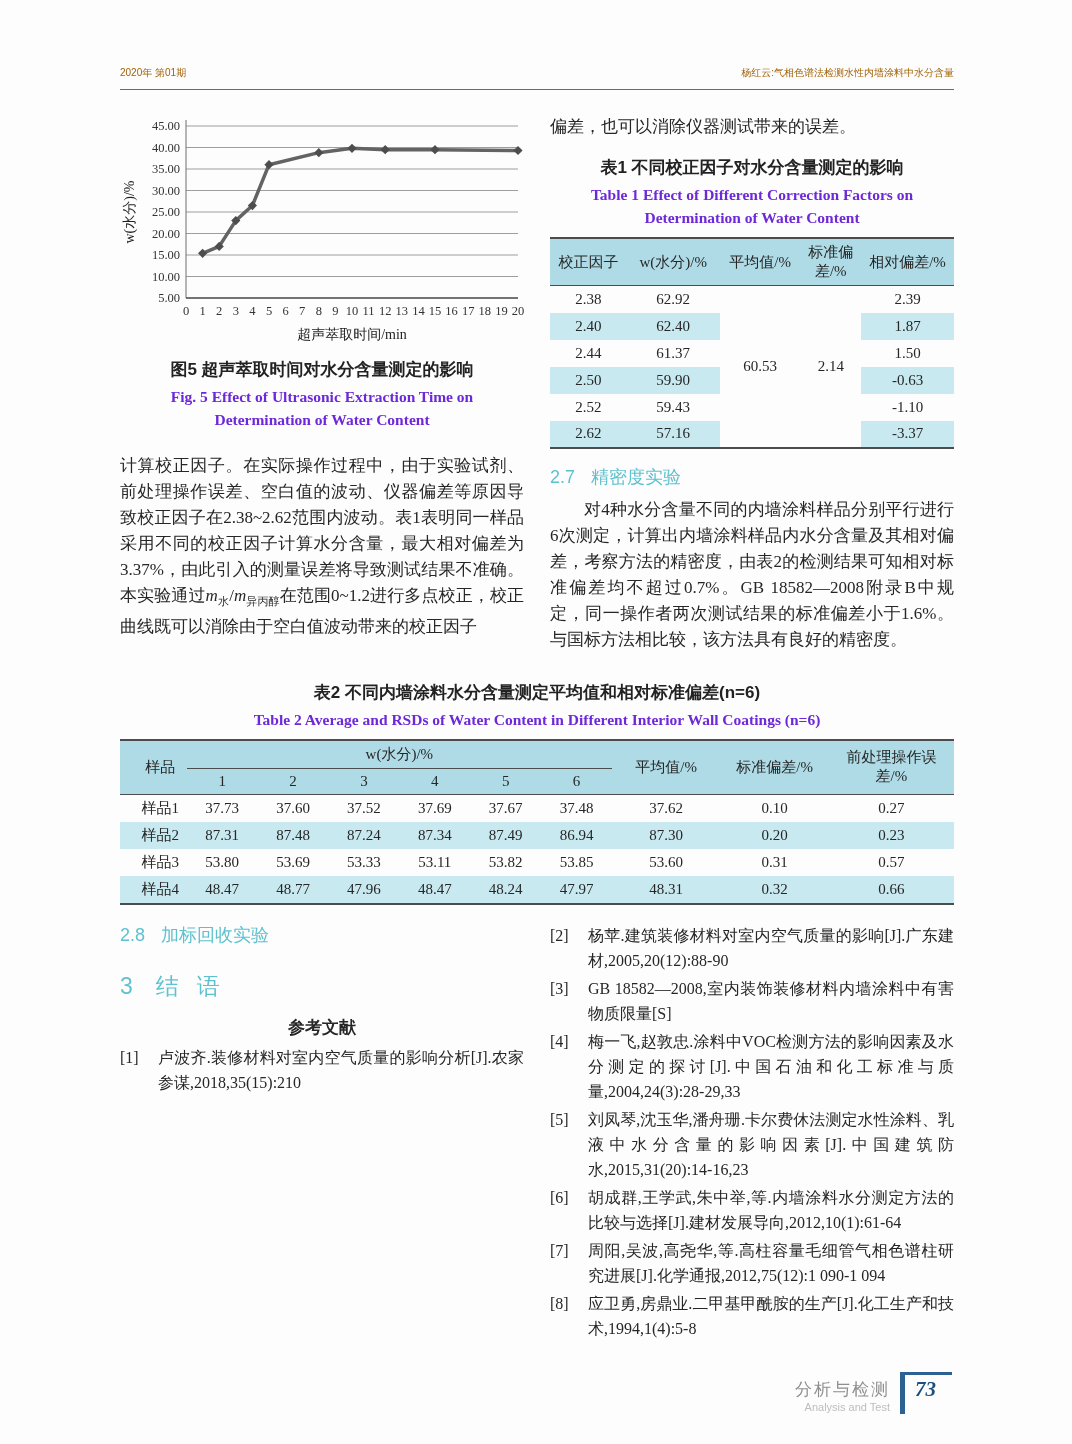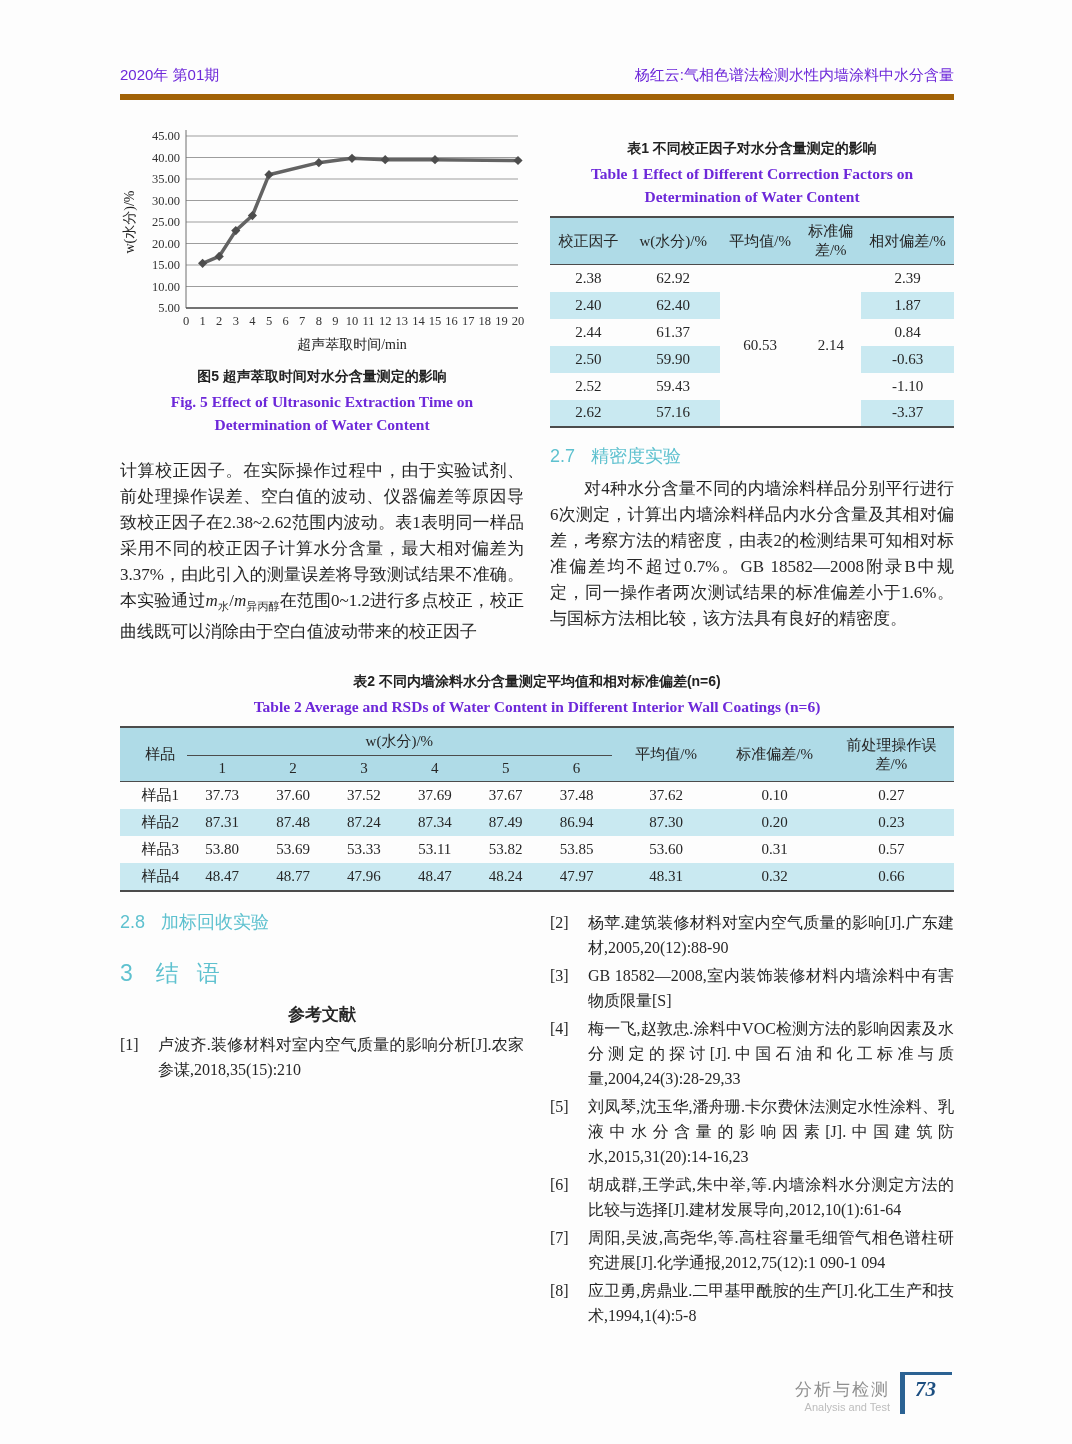--- a/index.html
+++ b/index.html
@@ -7,32 +7,32 @@
   body {
     width:1072px; height:1444px; background:#fdfdfd;
     font-family:"Liberation Serif","DejaVu Serif",serif;
     color:#262626; overflow:hidden;
   }
   .page { width:100%; height:100%; padding:66px 118px 30px 120px; display:flex; flex-direction:column; }
 
   
   .pg-header { display:flex; justify-content:space-between; align-items:flex-end;
     font-family:"Liberation Sans","DejaVu Sans",sans-serif;
-    font-size:15px; color:#6d28d9; padding-bottom:9px; border-bottom:6px solid #a16207; }
+    font-size:10px; color:#a16207; padding-bottom:9px; border-bottom:1px solid #a16207; }
 
   .columns { display:flex; gap:26px; margin-top:24px; }
   .col { width:404px; flex:0 0 404px; }
 
   
   .chart-wrap { width:404px; }
   .tick { font-size:12.5px; fill:#333; font-family:"Liberation Serif",serif; }
   .axis-label { font-size:14px; fill:#222; font-family:"Liberation Serif",serif; }
   .fig-caption-zh, .tbl-caption-zh {
     font-family:"Liberation Sans","DejaVu Sans",sans-serif;
-    font-weight:bold; font-size:14px; text-align:center; margin-top:8px; color:#222; }
+    font-weight:bold; font-size:17px; text-align:center; margin-top:8px; color:#222; }
   .fig-caption-en, .tbl-caption-en {
     font-weight:bold; font-size:15.5px; text-align:center; margin-top:4px; line-height:23px; color:#6d28d9; }
 
   
   .body-text { font-size:17px; line-height:26px; text-align:justify; }
   .indent { text-indent:2em; }
   .var { font-style:italic; }
   sub { font-size:11px; }
 
   
@@ -151,20 +151,21 @@
         <div class="fig-caption-zh">图5  超声萃取时间对水分含量测定的影响</div>
         <div class="fig-caption-en">
           <div>Fig. 5   Effect of Ultrasonic Extraction Time on</div>
           <div>Determination of Water Content</div>
         </div>
       </div>
       <p class="body-text" style="margin:22px 0 0;"><span>计算校正因子。在实际操作过程中，由于实验试剂、前处理操作误差、空白值的波动、仪器偏差等原因导致校正因子在2.38~2.62范围内波动。表1表明同一样品采用不同的校正因子计算水分含量，最大相对偏差为3.37%，由此引入的测量误差将导致测试结果不准确。本实验通过</span><span class="var">m</span><sub>水</sub><span>/</span><span class="var">m</span><sub>异丙醇</sub><span>在范围0~1.2进行多点校正，校正曲线既可以消除由于空白值波动带来的校正因子</span></p>
     </div>
 
     <div class="col">
+      <p class="body-text" style="margin:0;">偏差，也可以消除仪器测试带来的误差。</p>
 
       <div style="margin-top:16px;">
         <div class="tbl-caption-zh">表1  不同校正因子对水分含量测定的影响</div>
         <div class="tbl-caption-en">
           <div>Table 1   Effect of Different Correction Factors on</div>
           <div>Determination of Water Content</div>
         </div>
         <table class="jtable" style="margin-top:8px;">
           <thead>
             <tr>
@@ -184,21 +185,21 @@
                 <td>2.39</td>
               </tr>
               <tr>
                 <td class="stripe">2.40</td>
                 <td class="stripe">62.40</td>
                 <td class="stripe">1.87</td>
               </tr>
               <tr>
                 <td>2.44</td>
                 <td>61.37</td>
-                <td>0.84</td>
+                <td>1.50</td>
               </tr>
               <tr>
                 <td class="stripe">2.50</td>
                 <td class="stripe">59.90</td>
                 <td class="stripe">-0.63</td>
               </tr>
               <tr>
                 <td>2.52</td>
                 <td>59.43</td>
                 <td>-1.10</td>

